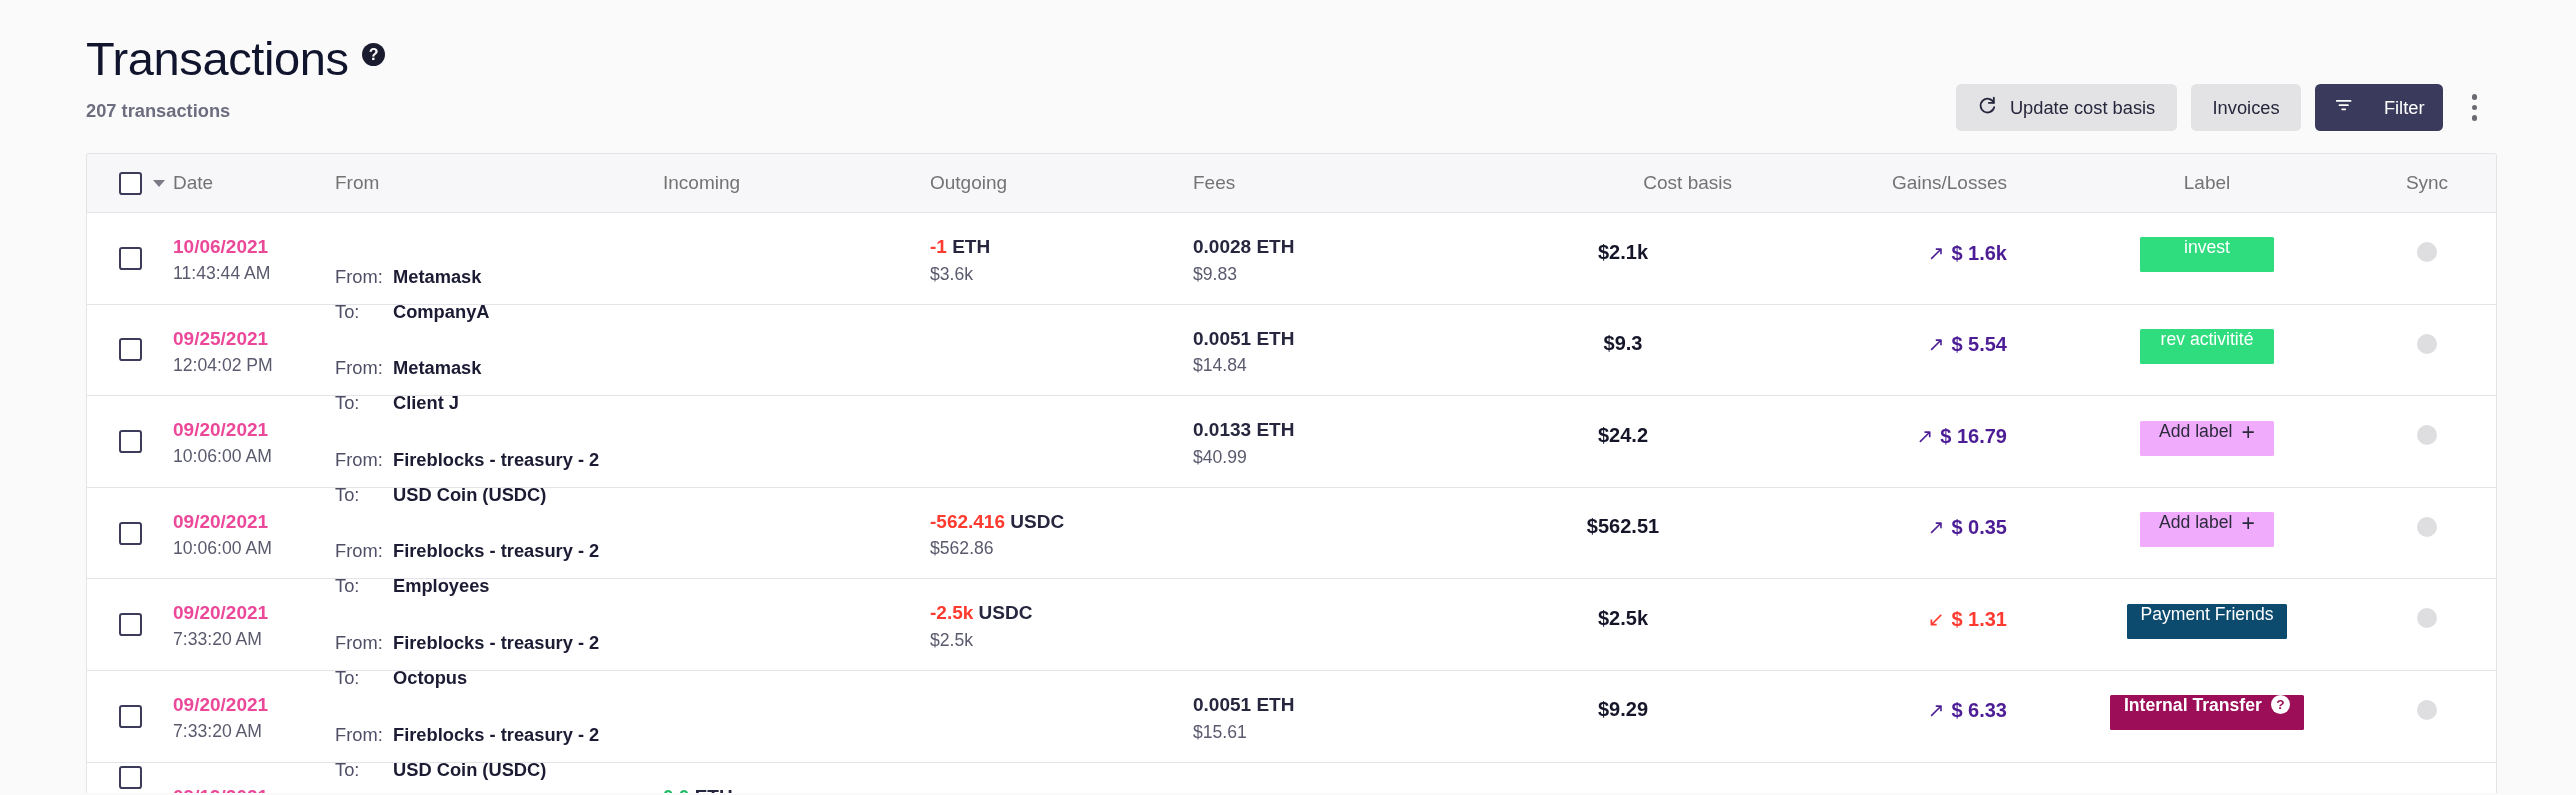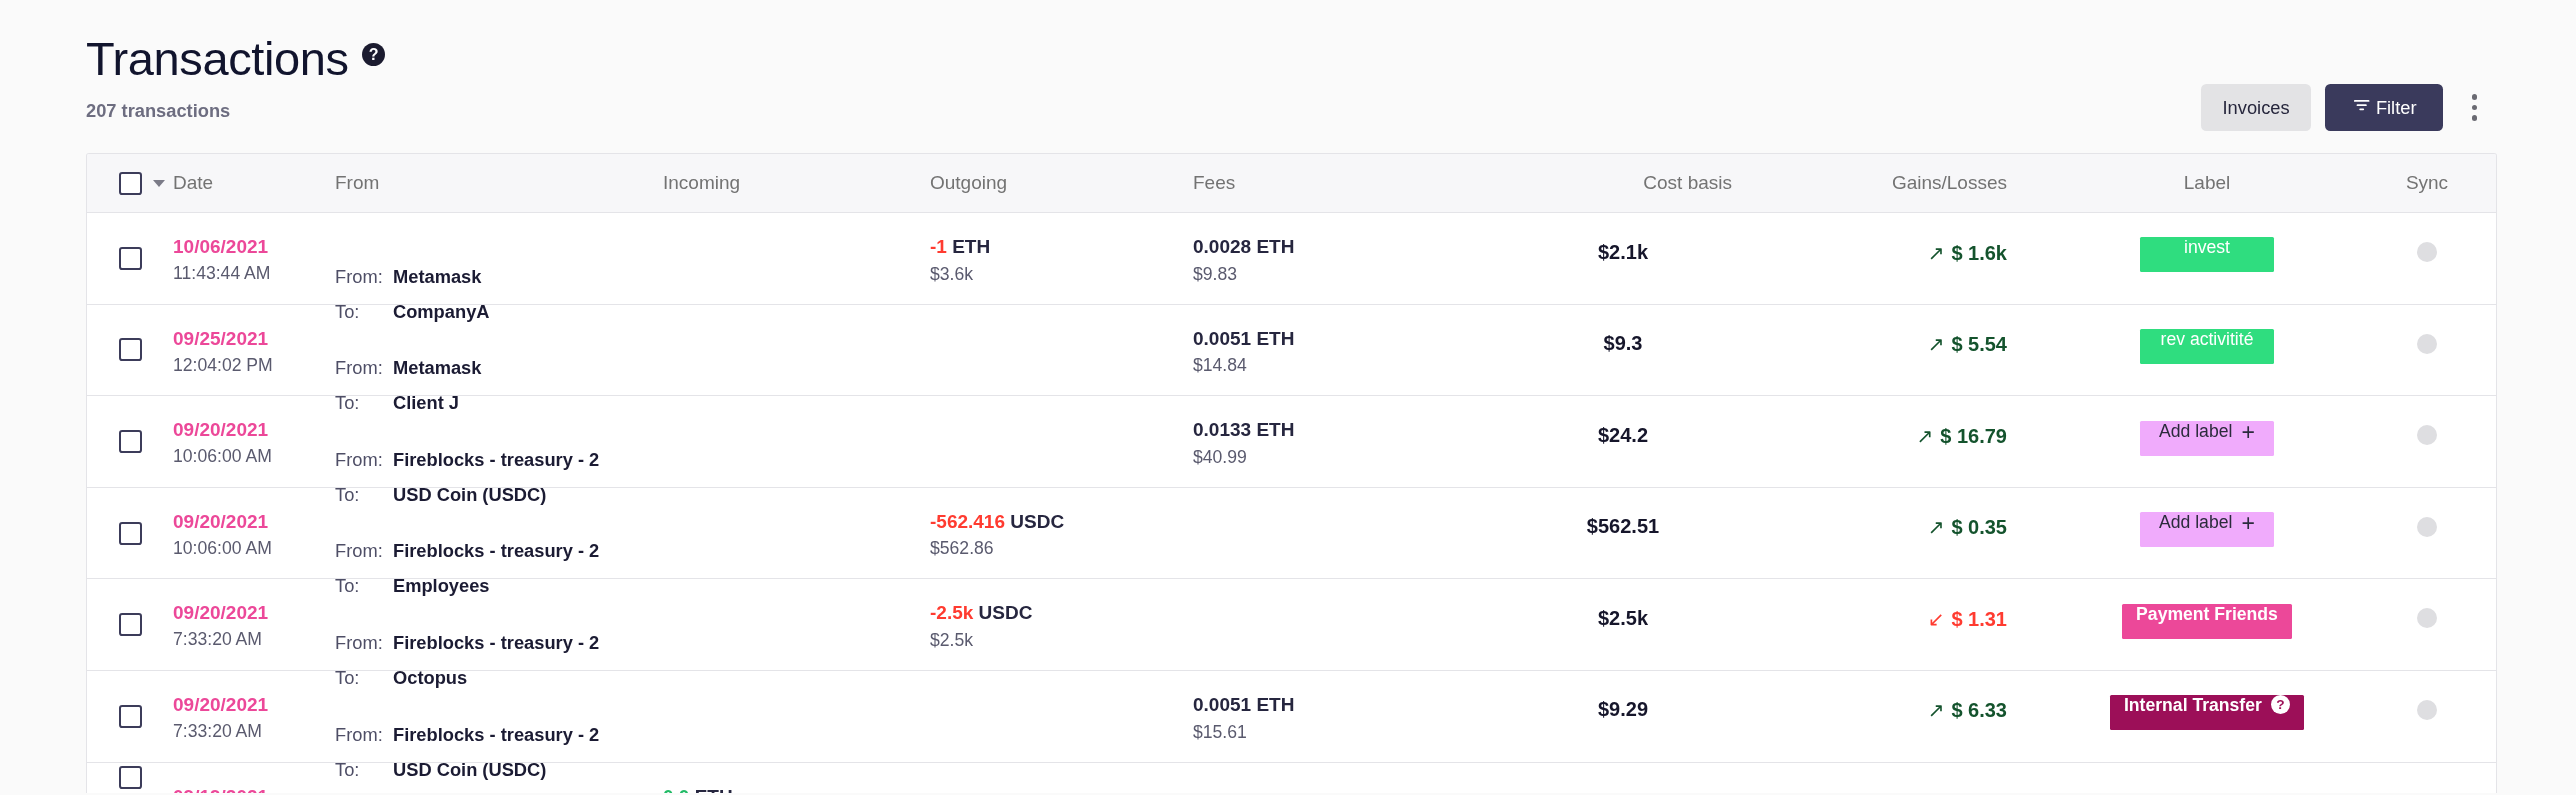--- a/index.html
+++ b/index.html
@@ -34,21 +34,21 @@
   }
 
   .toolbar { position: absolute; right: 84px; top: 84px; display: flex; align-items: center; gap: 14.5px; }
   .btn {
     height: 47px; border-radius: 5.3px; border: none;
     display: flex; align-items: center; justify-content: center;
     font-family: "Liberation Sans", sans-serif;
     font-size: 18.3px; cursor: pointer; white-space: nowrap;
   }
   .btn-light { background: #e3e3e5; color: #26263c; padding: 0 21.4px; gap: 12.2px; }
-  .btn-dark  { background: #3a3a5c; color: #ffffff; padding: 0 26px; gap: 3px; }
+  .btn-dark  { background: #3a3a5c; color: #ffffff; padding: 0 18px; gap: 29px; }
   .kebab { width: 35px; height: 47px; display: flex; flex-direction: column;
            align-items: center; justify-content: center; gap: 5.3px; cursor: pointer; background: transparent; border: none; }
   .kebab i { width: 5.3px; height: 5.3px; border-radius: 50%; background: #6a6a72; display: block; }
 
   
   .table-card {
     position: absolute; left: 86px; top: 153px;
     width: 2409px; background: #ffffff;
     border: 0.8px solid #e4e4e8; border-bottom: none;
     border-radius: 3.1px 3.1px 0 0; overflow: hidden;
@@ -104,33 +104,33 @@
   .amt { padding-top: 23px; box-sizing: border-box; }
   .amt-main { font-size: 19px; font-weight: 700; color: #26263f; line-height: 1.18; }
   .amt-main .neg { color: #ff3b30; }
   .amt-main .pos { color: #22bb66; }
   .amt-sub { font-size: 17.6px; color: #5a5a6e; margin-top: 5.3px; }
 
   .row .c-cost { padding-top: 27.5px; padding-right: 49px; text-align: center; box-sizing: border-box;
                  font-size: 20px; font-weight: 700; color: #16162b; }
   .row .c-gain { padding-top: 27.5px; padding-right: 49px; text-align: right; box-sizing: border-box;
                  font-size: 20px; font-weight: 700; }
-  .gain-up   { color: #14532d; }
+  .gain-up   { color: #4c1d95; }
   .gain-down { color: #ff3b30; }
   .arr { display: inline-block; margin-right: 6.9px; font-size: 20px; font-weight: 400; }
 
   .row .c-label { display: flex; align-items: flex-start; justify-content: center; padding-top: 24.4px; box-sizing: border-box; }
   .badge {
     min-width: 134px; height: 35px; display: inline-flex; align-items: flex-start; justify-content: center;
     gap: 9.2px; padding: 0 13.7px; font-size: 17.6px; box-sizing: border-box; cursor: pointer;
     border-radius: 1.5px; white-space: nowrap;
   }
   .badge-green  { background: #2fdd7f; color: #ffffff; font-weight: 400; }
   .badge-gray   { background: #f0abfc; color: #2b2b3c; font-weight: 400; }
-  .badge-blue   { background: #ec4899; color: #ffffff; font-weight: 700; }
+  .badge-blue   { background: #0c4a6e; color: #ffffff; font-weight: 400; }
   .badge-maroon { background: #9c0f58; color: #ffffff; font-weight: 700; }
   .badge-plus   { font-size: 23px; font-weight: 400; line-height: 1; }
   .badge-help {
     width: 19px; height: 19px; border-radius: 50%; background: #ffffff; color: #9c0f58;
     font-size: 13.7px; font-weight: 700; line-height: 19px; text-align: center; display: inline-block;
   }
 
   .row .c-sync { display: flex; align-items: flex-start; justify-content: center; padding-top: 29px; box-sizing: border-box; }
   .dot { width: 20px; height: 20px; border-radius: 50%; background: #dedee1; cursor: pointer; }
 
@@ -143,20 +143,29 @@
 
   <div class="header">
 
     <div class="title-block">
       <span class="page-title">Transactions</span><span class="title-help">?</span>
     </div>
     <div class="subtitle">207 transactions</div>
 
     <div class="toolbar">
 
+      <button class="btn btn-light">
+        <span class="refresh-ico">
+          <svg width="20.6" height="20.6" viewBox="0 0 24 24" fill="none" stroke="#26263c" stroke-width="2.1" stroke-linecap="round" stroke-linejoin="round">
+            <path d="M19.5 9A8 8 0 1 0 20 14.2"></path>
+            <polyline points="19.6,3.2 19.6,9.2 13.8,9.2"></polyline>
+          </svg>
+        </span>
+        <span>Update cost basis</span>
+      </button>
 
       <button class="btn btn-light">
         <span>Invoices</span>
       </button>
 
       <button class="btn btn-dark">
         <span class="filter-ico">
           <svg width="21.4" height="18.3" viewBox="0 0 24 24" fill="none" stroke="#ffffff" stroke-width="2.4" stroke-linecap="round">
             <line x1="3" y1="6.5" x2="21" y2="6.5"></line>
             <line x1="6.5" y1="12" x2="17.5" y2="12"></line>

